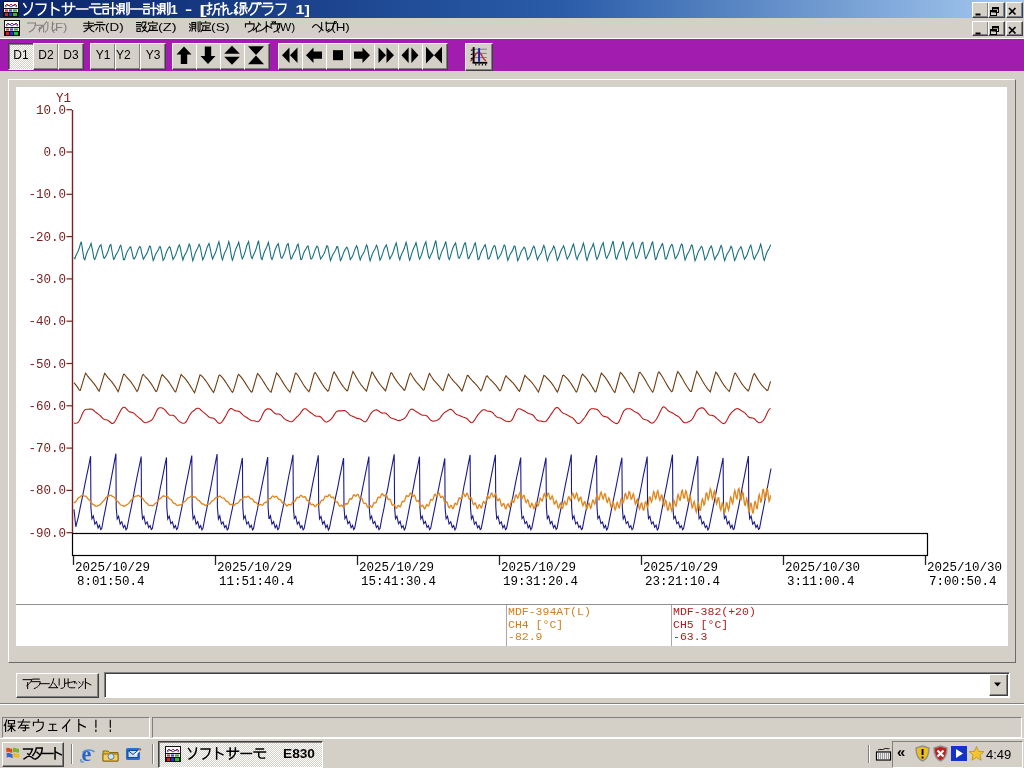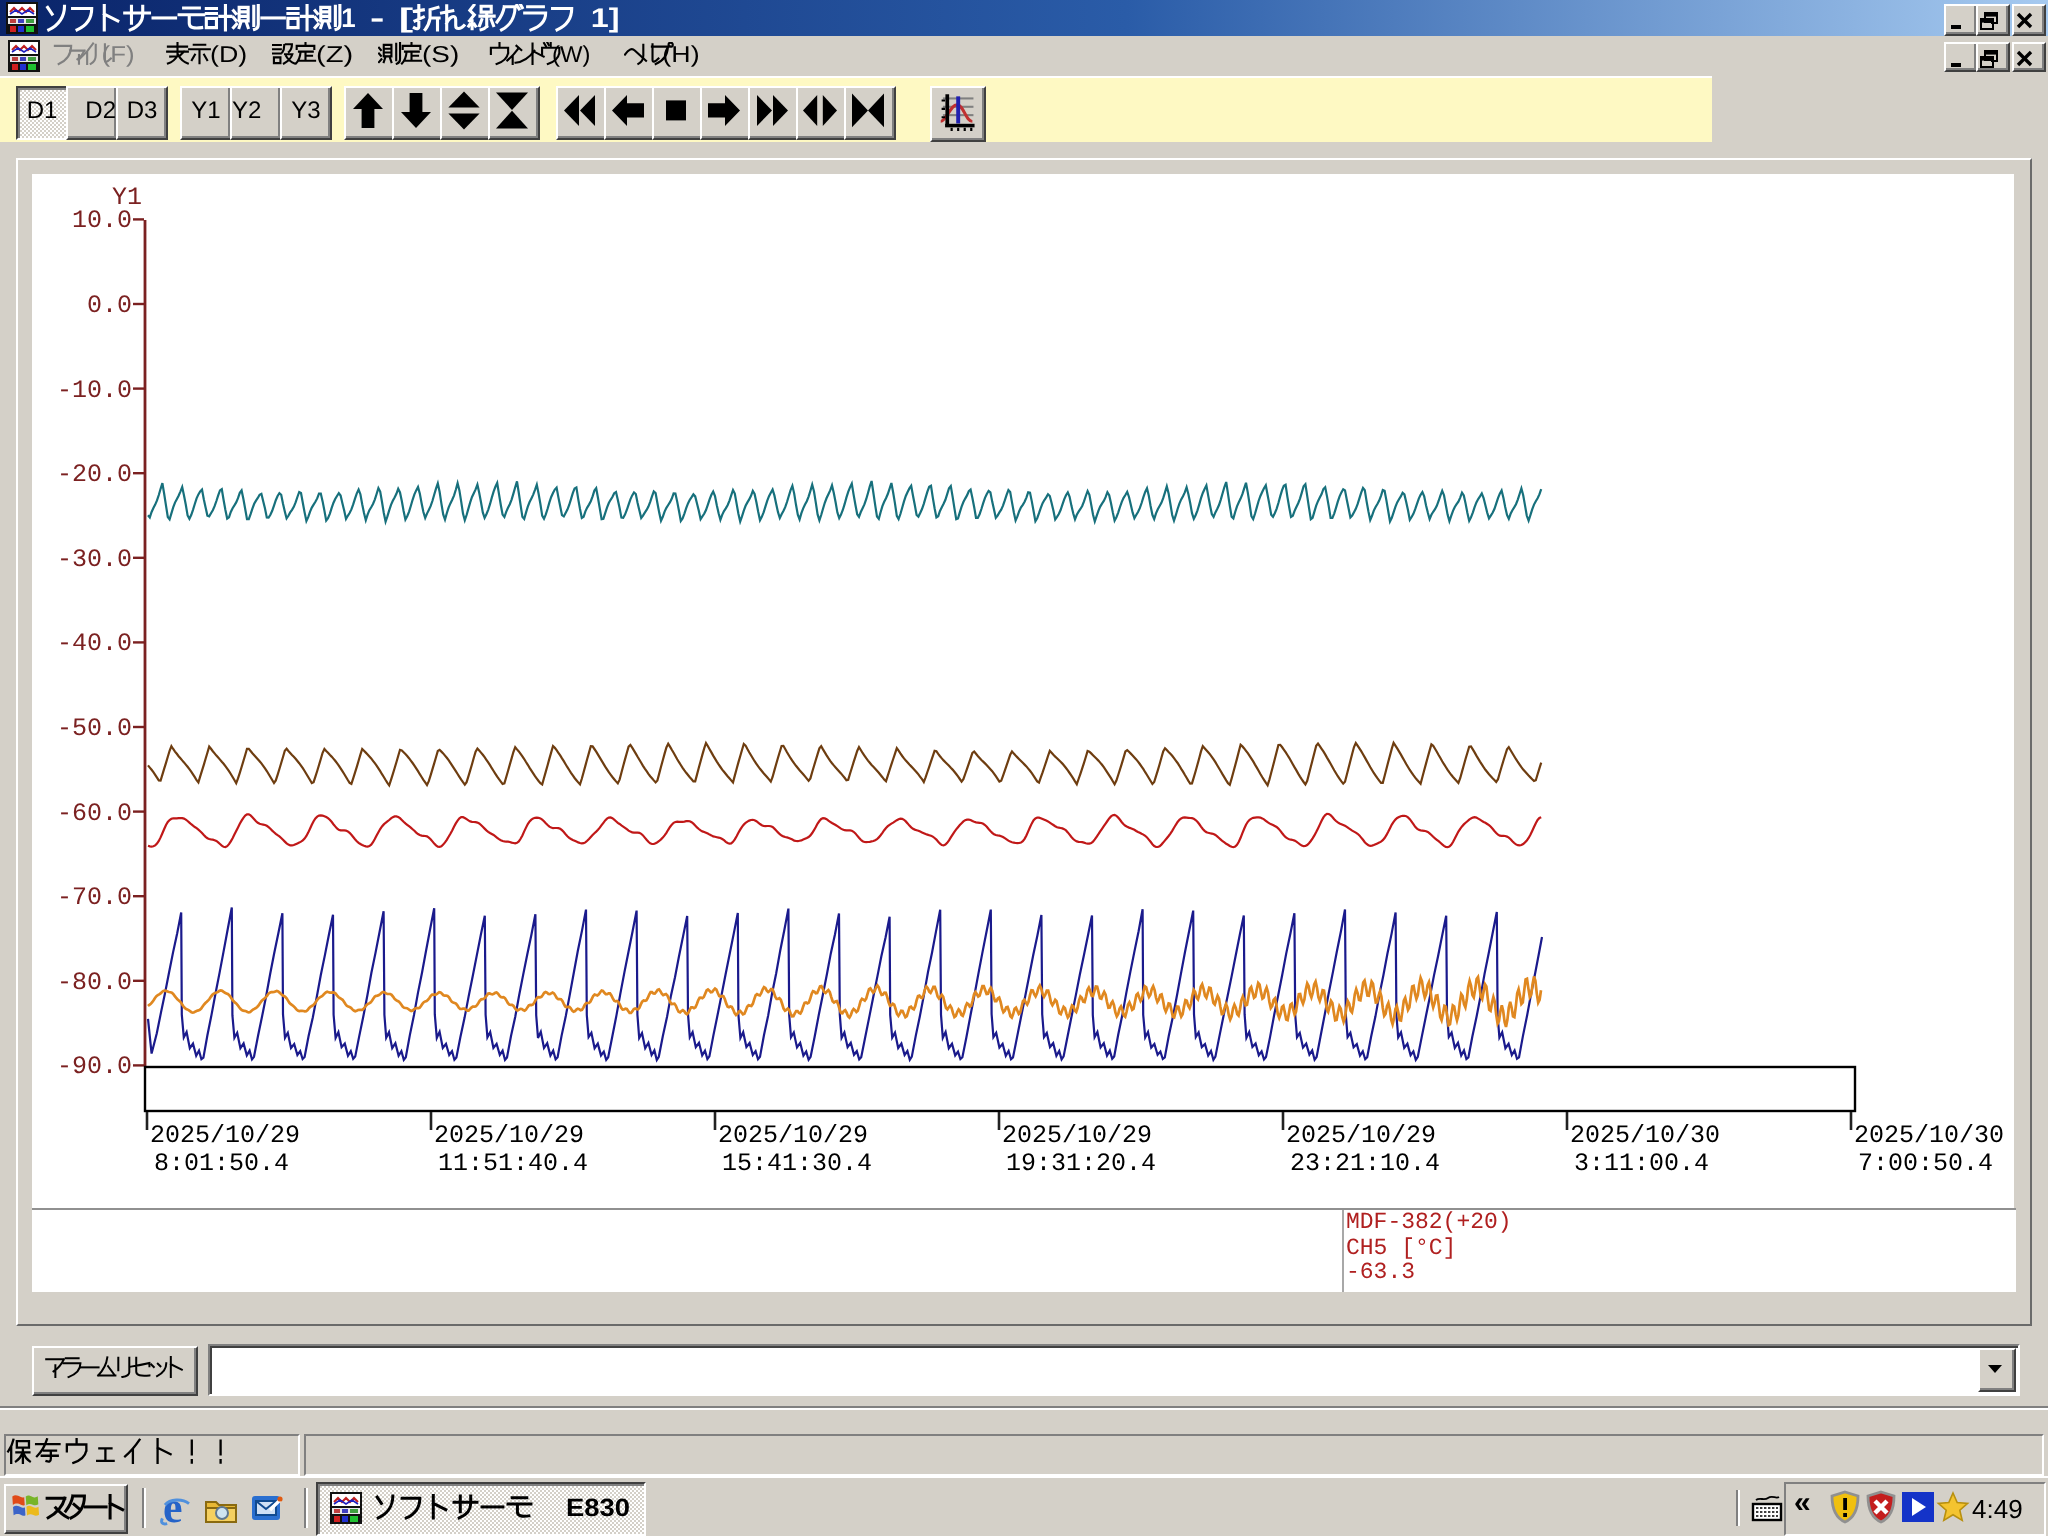--- a/index.html
+++ b/index.html
@@ -114,27 +114,27 @@
         <line x1="4.5" y1="3.5" x2="10.5" y2="3.5" stroke="#000" stroke-width="1.6"></line>
         <rect x="2.5" y="5.5" width="6" height="5" fill="none" stroke="#000" stroke-width="1"></rect>
         <line x1="2.5" y1="6.5" x2="8.5" y2="6.5" stroke="#000" stroke-width="1.6"></line>
         <rect x="3.5" y="7.5" width="4" height="2" fill="#d4d0c8"></rect>
       </svg></div>
     <div style="position:absolute;background:#d4d0c8;border:1px solid;border-color:#fff #404040 #404040 #fff;box-shadow:inset -1px -1px 0 #808080;left:1006px;top:3px;width:15px;height:13px"><svg width="13" height="11" viewBox="1 1 13 11">
         <line x1="3" y1="3" x2="9.5" y2="9.5" stroke="#000" stroke-width="1.7"></line>
         <line x1="9.5" y1="3" x2="3" y2="9.5" stroke="#000" stroke-width="1.7"></line>
       </svg></div>
 </div>
-<div style="position:absolute;left:0;top:38px;width:856px;height:38px;background:#fef9c3;
+<div style="position:absolute;left:0;top:38px;width:1024px;height:38px;background:#a21caf;
 border-top:1px solid #fff">
     <div style="position:absolute;border:1px solid;border-color:#404040 #fff #fff #404040;box-shadow:inset 1px 1px 0 #808080;background:repeating-conic-gradient(#fff 0 25%,#d4d0c8 0 50%) 0 0/2px 2px;left:8px;top:4px;width:24px;height:25px">
       <div style="position:absolute;left:0;top:4px;width:100%;text-align:center;font:12px 'Liberation Sans';color:#000">D1</div>
     </div>
     <div style="position:absolute;background:#d4d0c8;border:1px solid;border-color:#fff #404040 #404040 #fff;box-shadow:inset -1px -1px 0 #808080;left:33px;top:4px;width:24px;height:25px">
-      <div style="position:absolute;left:0;top:4px;width:100%;text-align:right;font:12px 'Liberation Sans';color:#000">D2</div>
+      <div style="position:absolute;left:0;top:4px;width:100%;text-align:center;font:12px 'Liberation Sans';color:#000">D2</div>
     </div>
     <div style="position:absolute;background:#d4d0c8;border:1px solid;border-color:#fff #404040 #404040 #fff;box-shadow:inset -1px -1px 0 #808080;left:58px;top:4px;width:24px;height:25px">
       <div style="position:absolute;left:0;top:4px;width:100%;text-align:center;font:12px 'Liberation Sans';color:#000">D3</div>
     </div>
     <div style="position:absolute;background:#d4d0c8;border:1px solid;border-color:#fff #404040 #404040 #fff;box-shadow:inset -1px -1px 0 #808080;left:90px;top:4px;width:24px;height:25px">
       <div style="position:absolute;left:0;top:4px;width:100%;text-align:center;font:12px 'Liberation Sans';color:#000">Y1</div>
     </div>
     <div style="position:absolute;background:#d4d0c8;border:1px solid;border-color:#fff #404040 #404040 #fff;box-shadow:inset -1px -1px 0 #808080;left:115px;top:4px;width:24px;height:25px">
       <div style="position:absolute;left:0;top:4px;width:100%;font:12px 'Liberation Sans';color:#000">Y2</div>
     </div>
@@ -269,20 +269,23 @@
           <text x="645" y="585" font-family="Liberation Mono" font-size="12.5px" fill="#000">23:21:10.4</text>
           <line x1="783.5" y1="556" x2="783.5" y2="565" stroke="#222" stroke-width="1.3"></line>
           <text x="785" y="571" font-family="Liberation Mono" font-size="12.5px" fill="#000">2025/10/30</text>
           <text x="787" y="585" font-family="Liberation Mono" font-size="12.5px" fill="#000">3:11:00.4</text>
           <line x1="925.5" y1="556" x2="925.5" y2="565" stroke="#222" stroke-width="1.3"></line>
           <text x="927" y="571" font-family="Liberation Mono" font-size="12.5px" fill="#000">2025/10/30</text>
           <text x="929" y="585" font-family="Liberation Mono" font-size="12.5px" fill="#000">7:00:50.4</text>
         </g>
       </svg>
       <div style="position:absolute;left:0;top:517px;width:992px;height:42px;border-top:1px solid #909090;background:#fff;box-sizing:border-box">
+        <div style="position:absolute;left:490px;top:0;width:165px;height:41px;border-left:1px solid #a8a8a8;color:#d08020;font:11.5px 'Liberation Mono';line-height:12.6px;padding:1px 0 0 1px;box-sizing:border-box;white-space:pre">MDF-394AT(L)
+CH4 [°C]
+-82.9</div>
         <div style="position:absolute;left:655px;top:0;width:165px;height:41px;border-left:1px solid #a8a8a8;color:#b02020;font:11.5px 'Liberation Mono';line-height:12.6px;padding:1px 0 0 1px;box-sizing:border-box;white-space:pre">MDF-382(+20)
 CH5 [°C]
 -63.3</div>
       </div>
 </div>
 <div style="position:absolute;background:#d4d0c8;border:1px solid;border-color:#fff #404040 #404040 #fff;box-shadow:inset -1px -1px 0 #808080;left:16px;top:602px;width:81px;height:23px">
       <svg style="position:absolute;left:5px;top:4px" width="74" height="14" viewBox="0 0 74 14">
         <path transform="translate(0.0,0) scale(0.9167)" d="M1.2,1.8 L10.8,1.8 M10.8,1.8 C9.5,4.8 7.8,6.6 5.2,8.4 M6.2,5 L6.2,11.5" fill="none" stroke="#000" stroke-width="1.09" stroke-linecap="square"></path>
         <path transform="translate(8.6,0) scale(0.9167)" d="M2.5,1.2 L9.5,1.2 M1.2,4 L10.5,4 C10.5,7.5 8.2,10 4,11.5" fill="none" stroke="#000" stroke-width="1.09" stroke-linecap="square"></path>
         <path transform="translate(17.2,0) scale(0.9167)" d="M1,6.2 L11,6.2" fill="none" stroke="#000" stroke-width="1.09" stroke-linecap="square"></path>

